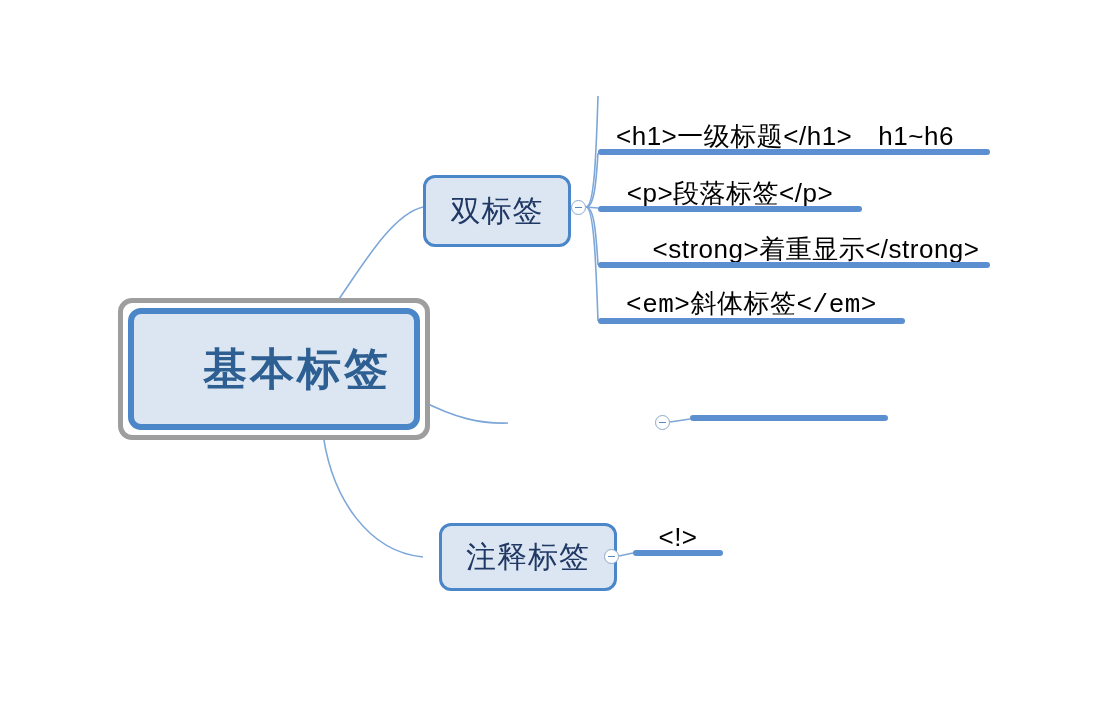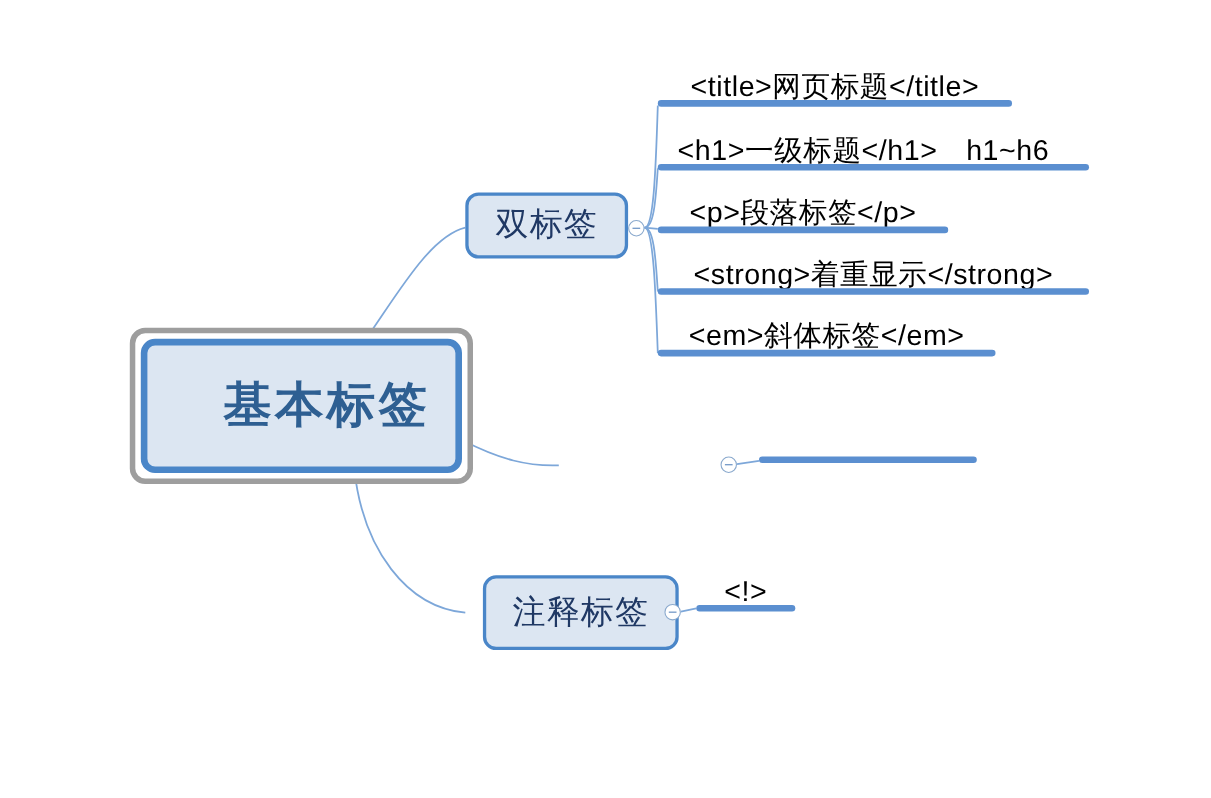--- a/index.html
+++ b/index.html
@@ -71,21 +71,21 @@
     display: flex;
     align-items: center;
     justify-content: center;
   }
   .node1-label {
     font-size: 30px;
     color: #1f3864;
     line-height: 1;
     letter-spacing: 1px;
   }
-  #node-double { left: 423px; top: 175px;  width: 148px; height: 60px; }
+  #node-double { left: 423px; top: 175px;  width: 148px; height: 72px; }
   #node-single { left: 508px; top: 390px;  width: 146px; height: 66px; }
   #node-comment{ left: 423px; top: 523px;  width: 178px; height: 68px; margin-left: 16px; }
 
   
   .collapse-marker {
     position: absolute;
     width: 15px;
     height: 15px;
     border: 1px solid #8aa9cd;
     border-radius: 50%;
@@ -128,22 +128,22 @@
     left: 0;
     bottom: 0;
     height: 6px;
     border-radius: 3px;
     background: #5b8fd0;
   }
 
   #leaf-title   { left: 598px; top: 55px;  width: 322px; height: 42px; }
   #leaf-h1      { left: 598px; top: 113px; width: 392px; height: 42px; }
   #leaf-p       { left: 598px; top: 170px; width: 264px; height: 42px; }
-  #leaf-strong  { left: 598px; top: 226px; width: 392px; height: 42px; }
-  #leaf-em      { left: 598px; top: 282px; width: 307px; height: 42px; }
+  #leaf-strong  { left: 598px; top: 226px; width: 392px; height: 42px; padding-left: 44px; }
+  #leaf-em      { left: 598px; top: 282px; width: 307px; height: 42px; font-family: Liberation Mono, monospace; }
   #leaf-br      { left: 690px; top: 379px; width: 198px; height: 42px; }
   #leaf-comment { left: 633px; top: 514px; width: 90px;  height: 42px; }
 
   
   .leaf-sub {
     margin-left: 26px;
   }
 </style>
 </head>
 <body>
@@ -179,24 +179,20 @@
   </div>
   <div class="collapse-marker" id="marker-double"></div>
 
   <div class="collapse-marker" id="marker-single"></div>
 
   <div class="node1" id="node-comment">
     <span class="node1-label">注释标签</span>
   </div>
   <div class="collapse-marker" id="marker-comment"></div>
 
-  <div class="leaf" id="leaf-title">
-    <span class="leaf-text centered">&lt;title&gt;网页标题&lt;/title&gt;</span>
-    <span class="leaf-bar" style="width:322px"></span>
-  </div>
 
   <div class="leaf" id="leaf-h1">
     <span class="leaf-text" style="left:18px"><span>&lt;h1&gt;一级标题&lt;/h1&gt;</span><span class="leaf-sub">h1~h6</span></span>
     <span class="leaf-bar" style="width:392px"></span>
   </div>
 
   <div class="leaf" id="leaf-p">
     <span class="leaf-text centered">&lt;p&gt;段落标签&lt;/p&gt;</span>
     <span class="leaf-bar" style="width:264px"></span>
   </div>

